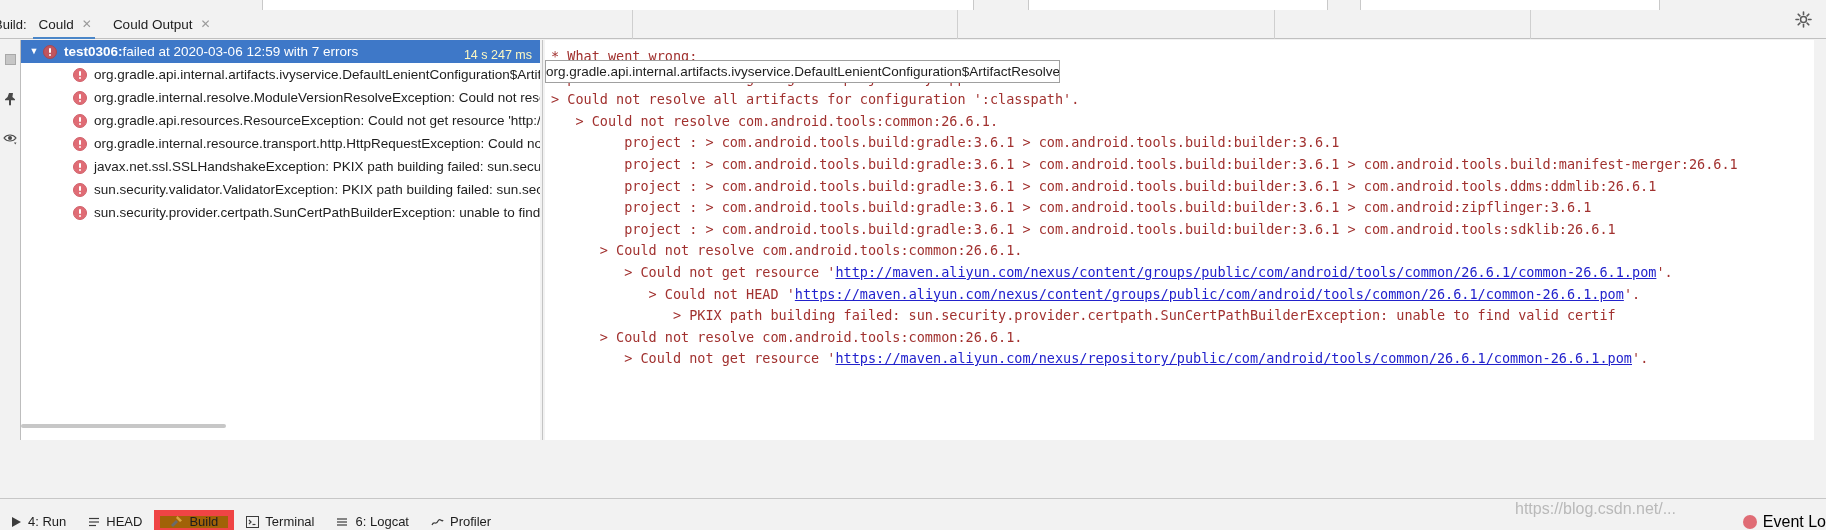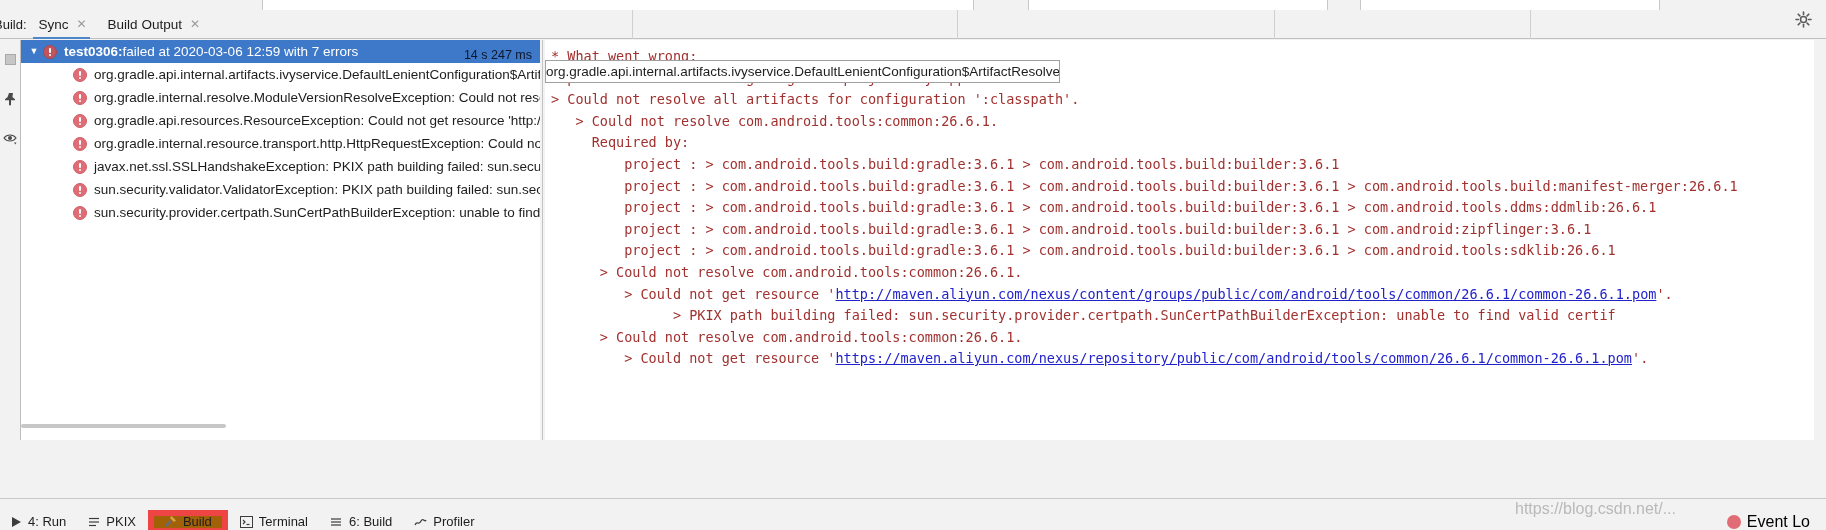--- a/index.html
+++ b/index.html
@@ -84,21 +84,21 @@
   .err-icon::after {
     content: ""; position: absolute; left: 50%; top: 8.5px; width: 2px; height: 2px;
     background: #ffffff; transform: translateX(-50%); border-radius: 50%;
   }
   .root .err-icon { background: #c0555e; border-color: #a84750; }
   .tree-row.child { padding-left: 52px; }
   .root-name { font-weight: bold; margin-right: 0; }
   .root-rest { font-weight: normal; }
   .root-time {
     position: absolute; right: 0; top: 0; height: 23px; line-height: 23px;
-    font-size: 12.5px; color: #0f172a; padding-right: 8px;
+    font-size: 12.5px; color: #fef9c3; padding-right: 8px;
   }
   .root-wrap { position: relative; width: 100%; display: flex; align-items: center; }
 
   
   .left-splitter {
     position: absolute; left: 21px; top: 424px; width: 205px; height: 4px;
     background: #c7c7c7; border-radius: 2px;
   }
   .left-bottom {
     position: absolute; left: 0; top: 440px; width: 540px; height: 58px; background: #f2f2f2;
@@ -150,46 +150,46 @@
     background: #f2f2f2; border-top: 1px solid #c7c7c7;
     display: flex; align-items: center;
   }
   .bb-item {
     display: flex; align-items: center; height: 24px; padding: 0 10px;
     font-size: 13px; color: #1d1d1d; white-space: nowrap; margin-right: 2px;
   }
   .bb-item.active { background: #a16207; border: 6px solid #ef4444; }
   .bb-ico { margin-right: 6px; display: inline-flex; align-items: center; }
   .bb-ico svg { display: block; }
-  .bb-right { margin-left: auto; display: flex; align-items: center; padding-right: 16px; }
+  .bb-right { margin-left: auto; display: flex; align-items: center; padding-right: 0; }
   .watermark {
     position: absolute; right: 150px; top: 500px;
     font-size: 16px; color: #b9b9b9; white-space: nowrap;
   }
   .evt-ico { width: 14px; height: 14px; border-radius: 50%; background: #e06c75; margin-right: 6px; }
 </style>
 </head>
 <body>
 
 <div id="app">
 
   <div class="top-strip">
     <div class="seg-white seg-a"></div>
     <div class="seg-white seg-b"></div>
     <div class="seg-white seg-c"></div>
   </div>
 
   <div class="tabbar">
     <span class="tabbar-label">Build:</span>
     <div class="tab active">
-      <span>Sync</span>
+      <span>Could</span>
       <span class="tab-close">✕</span>
     </div>
     <div class="tab">
-      <span>Build Output</span>
+      <span>Could Output</span>
       <span class="tab-close">✕</span>
     </div>
     <div class="tabbar-fill"></div>
   </div>
   <div class="tabbar-sep" style="left:632px;"></div>
   <div class="tabbar-sep" style="left:957px;"></div>
   <div class="tabbar-sep" style="left:1274px;"></div>
   <div class="tabbar-sep" style="left:1530px;"></div>
 
   <div class="gear">
@@ -272,28 +272,28 @@
 
   <div class="vsplit">
     <div class="vsplit-line"></div>
   </div>
 
   <div class="console">
     <div class="console-line">* What went wrong:</div>
     <div class="console-line">A problem occurred configuring root project 'My Application'.</div>
     <div class="console-line">&gt; Could not resolve all artifacts for configuration ':classpath'.</div>
     <div class="console-line">   &gt; Could not resolve com.android.tools:common:26.6.1.</div>
-    <div class="console-line">     Required by:</div>
     <div class="console-line">         project : &gt; com.android.tools.build:gradle:3.6.1 &gt; com.android.tools.build:builder:3.6.1</div>
     <div class="console-line">         project : &gt; com.android.tools.build:gradle:3.6.1 &gt; com.android.tools.build:builder:3.6.1 &gt; com.android.tools.build:manifest-merger:26.6.1</div>
     <div class="console-line">         project : &gt; com.android.tools.build:gradle:3.6.1 &gt; com.android.tools.build:builder:3.6.1 &gt; com.android.tools.ddms:ddmlib:26.6.1</div>
     <div class="console-line">         project : &gt; com.android.tools.build:gradle:3.6.1 &gt; com.android.tools.build:builder:3.6.1 &gt; com.android:zipflinger:3.6.1</div>
     <div class="console-line">         project : &gt; com.android.tools.build:gradle:3.6.1 &gt; com.android.tools.build:builder:3.6.1 &gt; com.android.tools:sdklib:26.6.1</div>
     <div class="console-line">      &gt; Could not resolve com.android.tools:common:26.6.1.</div>
     <div class="console-line"><span>         &gt; Could not get resource '</span><span class="link">http://maven.aliyun.com/nexus/content/groups/public/com/android/tools/common/26.6.1/common-26.6.1.pom</span><span>'.</span></div>
+    <div class="console-line"><span>            &gt; Could not HEAD '</span><span class="link">https://maven.aliyun.com/nexus/content/groups/public/com/android/tools/common/26.6.1/common-26.6.1.pom</span><span>'.</span></div>
     <div class="console-line">               &gt; PKIX path building failed: sun.security.provider.certpath.SunCertPathBuilderException: unable to find valid certif</div>
     <div class="console-line">      &gt; Could not resolve com.android.tools:common:26.6.1.</div>
     <div class="console-line"><span>         &gt; Could not get resource '</span><span class="link">https://maven.aliyun.com/nexus/repository/public/com/android/tools/common/26.6.1/common-26.6.1.pom</span><span>'.</span></div>
   </div>
 
   <div class="console-scrollbar">
     <div class="console-thumb"></div>
   </div>
   <div class="right-edge"></div>
 
@@ -313,21 +313,21 @@
     <div class="bb-item">
       <span class="bb-ico">
         <svg width="12" height="12" viewBox="0 0 12 12">
           <g stroke="#3c3c3c" stroke-width="1.2">
               <line x1="1" y1="2.5" x2="11" y2="2.5"></line>
               <line x1="1" y1="6" x2="11" y2="6"></line>
               <line x1="1" y1="9.5" x2="8" y2="9.5"></line>
             </g>
         </svg>
       </span>
-      <span>PKIX</span>
+      <span>HEAD</span>
     </div>
     <div class="bb-item active">
       <span class="bb-ico">
         <svg width="13" height="13" viewBox="0 0 13 13">
           <path d="M1 10 L6 5 L8 7 L3 12 Z" fill="#6a6a6a"></path>
           <path d="M7.5 1 L12 5.5 L10 7 L6 3 Z" fill="#d9a441"></path>
         </svg>
       </span>
       <span>Build</span>
     </div>
@@ -345,21 +345,21 @@
       <span class="bb-ico">
         <svg width="13" height="12" viewBox="0 0 13 12">
           <g stroke="#3c3c3c" stroke-width="1.2">
               <line x1="1" y1="3" x2="11" y2="3"></line>
               <line x1="1" y1="6" x2="11" y2="6"></line>
               <line x1="1" y1="9" x2="11" y2="9"></line>
             </g>
           <circle cx="2" cy="3" r="0.2" fill="#3c3c3c"></circle>
         </svg>
       </span>
-      <span>6: Build</span>
+      <span>6: Logcat</span>
     </div>
     <div class="bb-item">
       <span class="bb-ico">
         <svg width="13" height="12" viewBox="0 0 13 12">
           <path d="M1 9 C3 4, 5 10, 7 5 C9 1, 11 7, 12 4" fill="none" stroke="#3c3c3c" stroke-width="1.2"></path>
         </svg>
       </span>
       <span>Profiler</span>
     </div>
 

